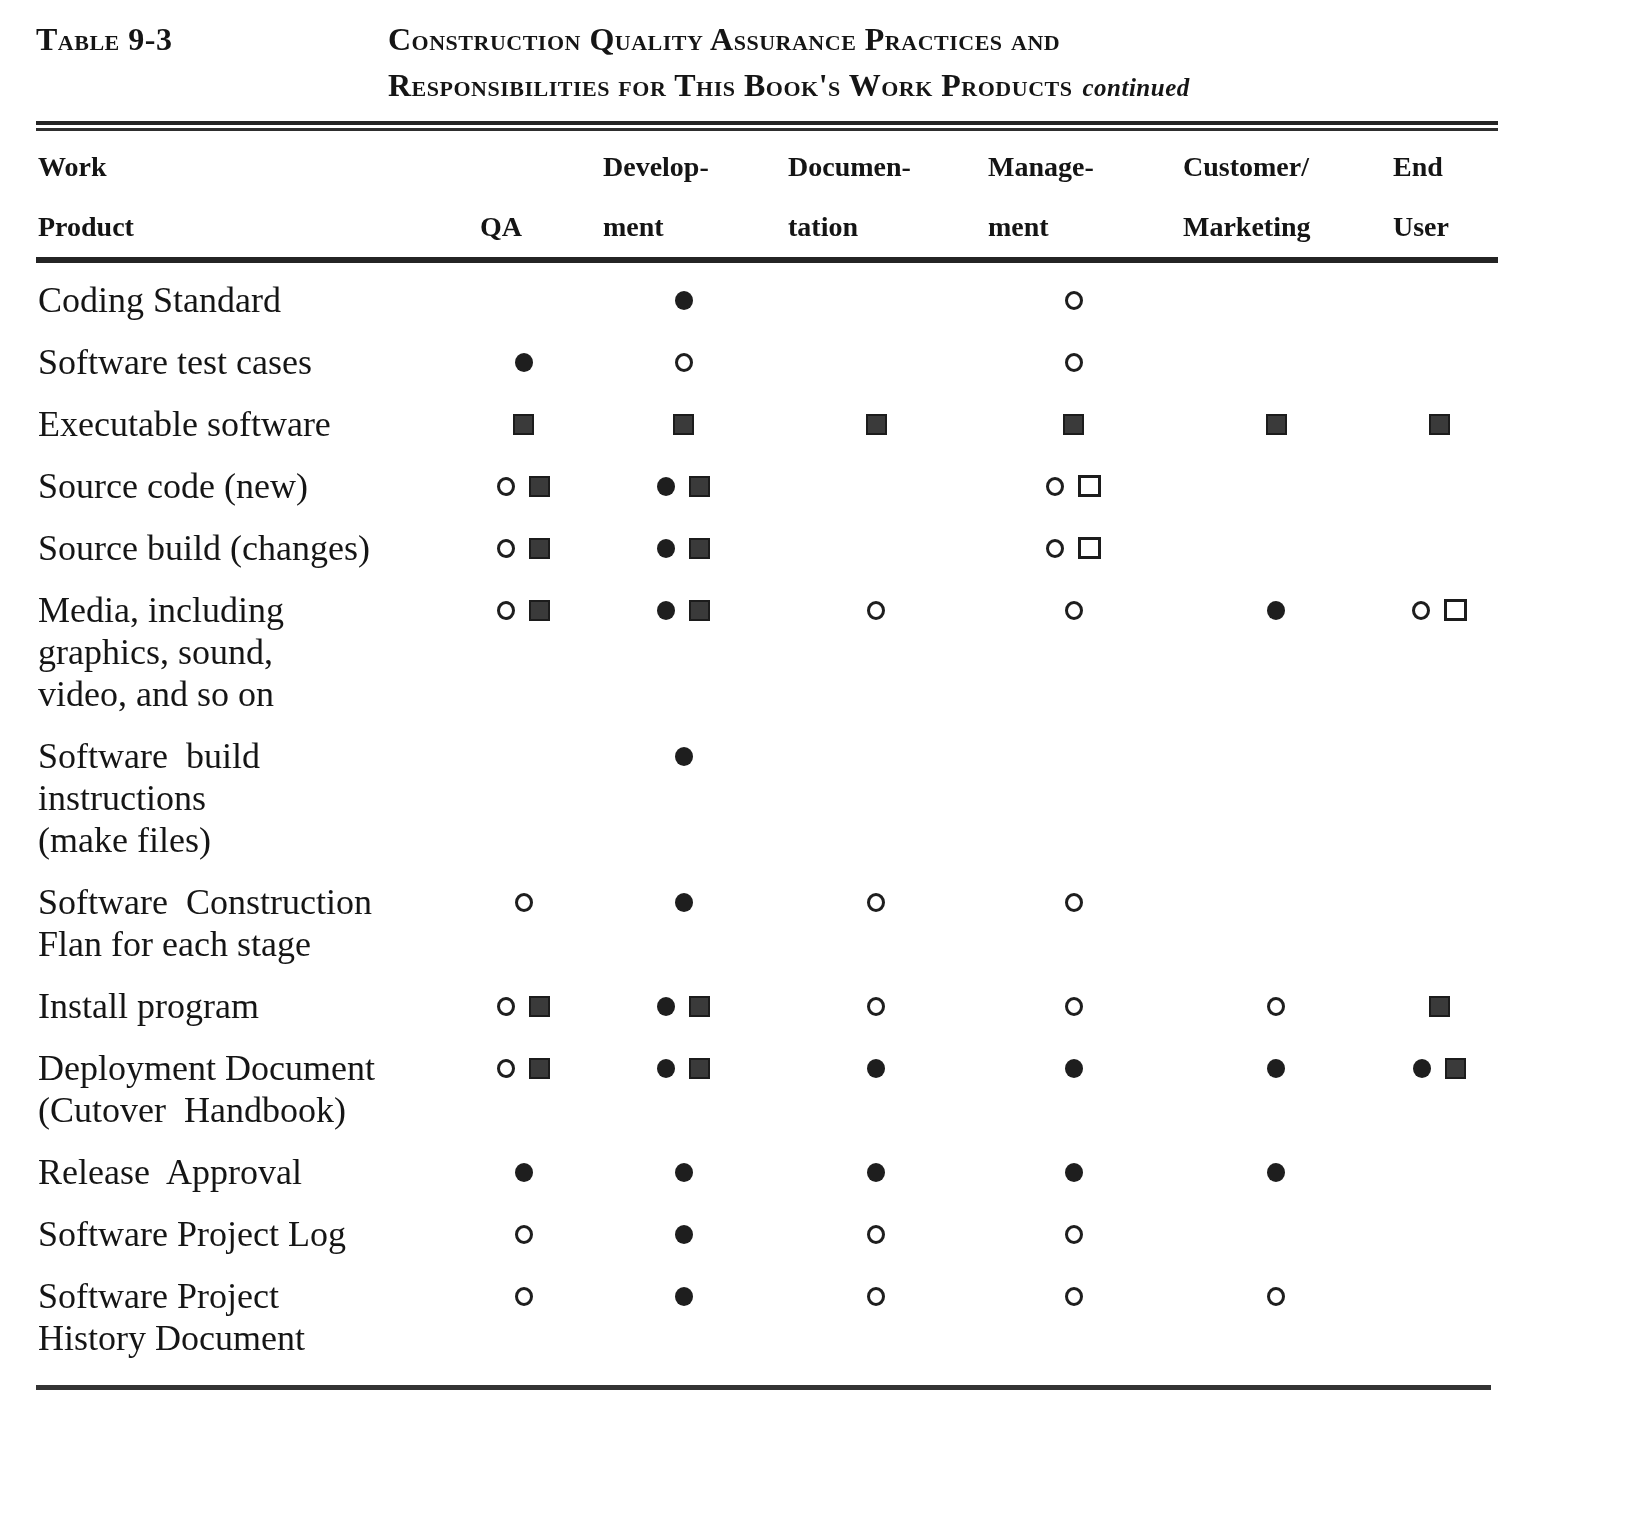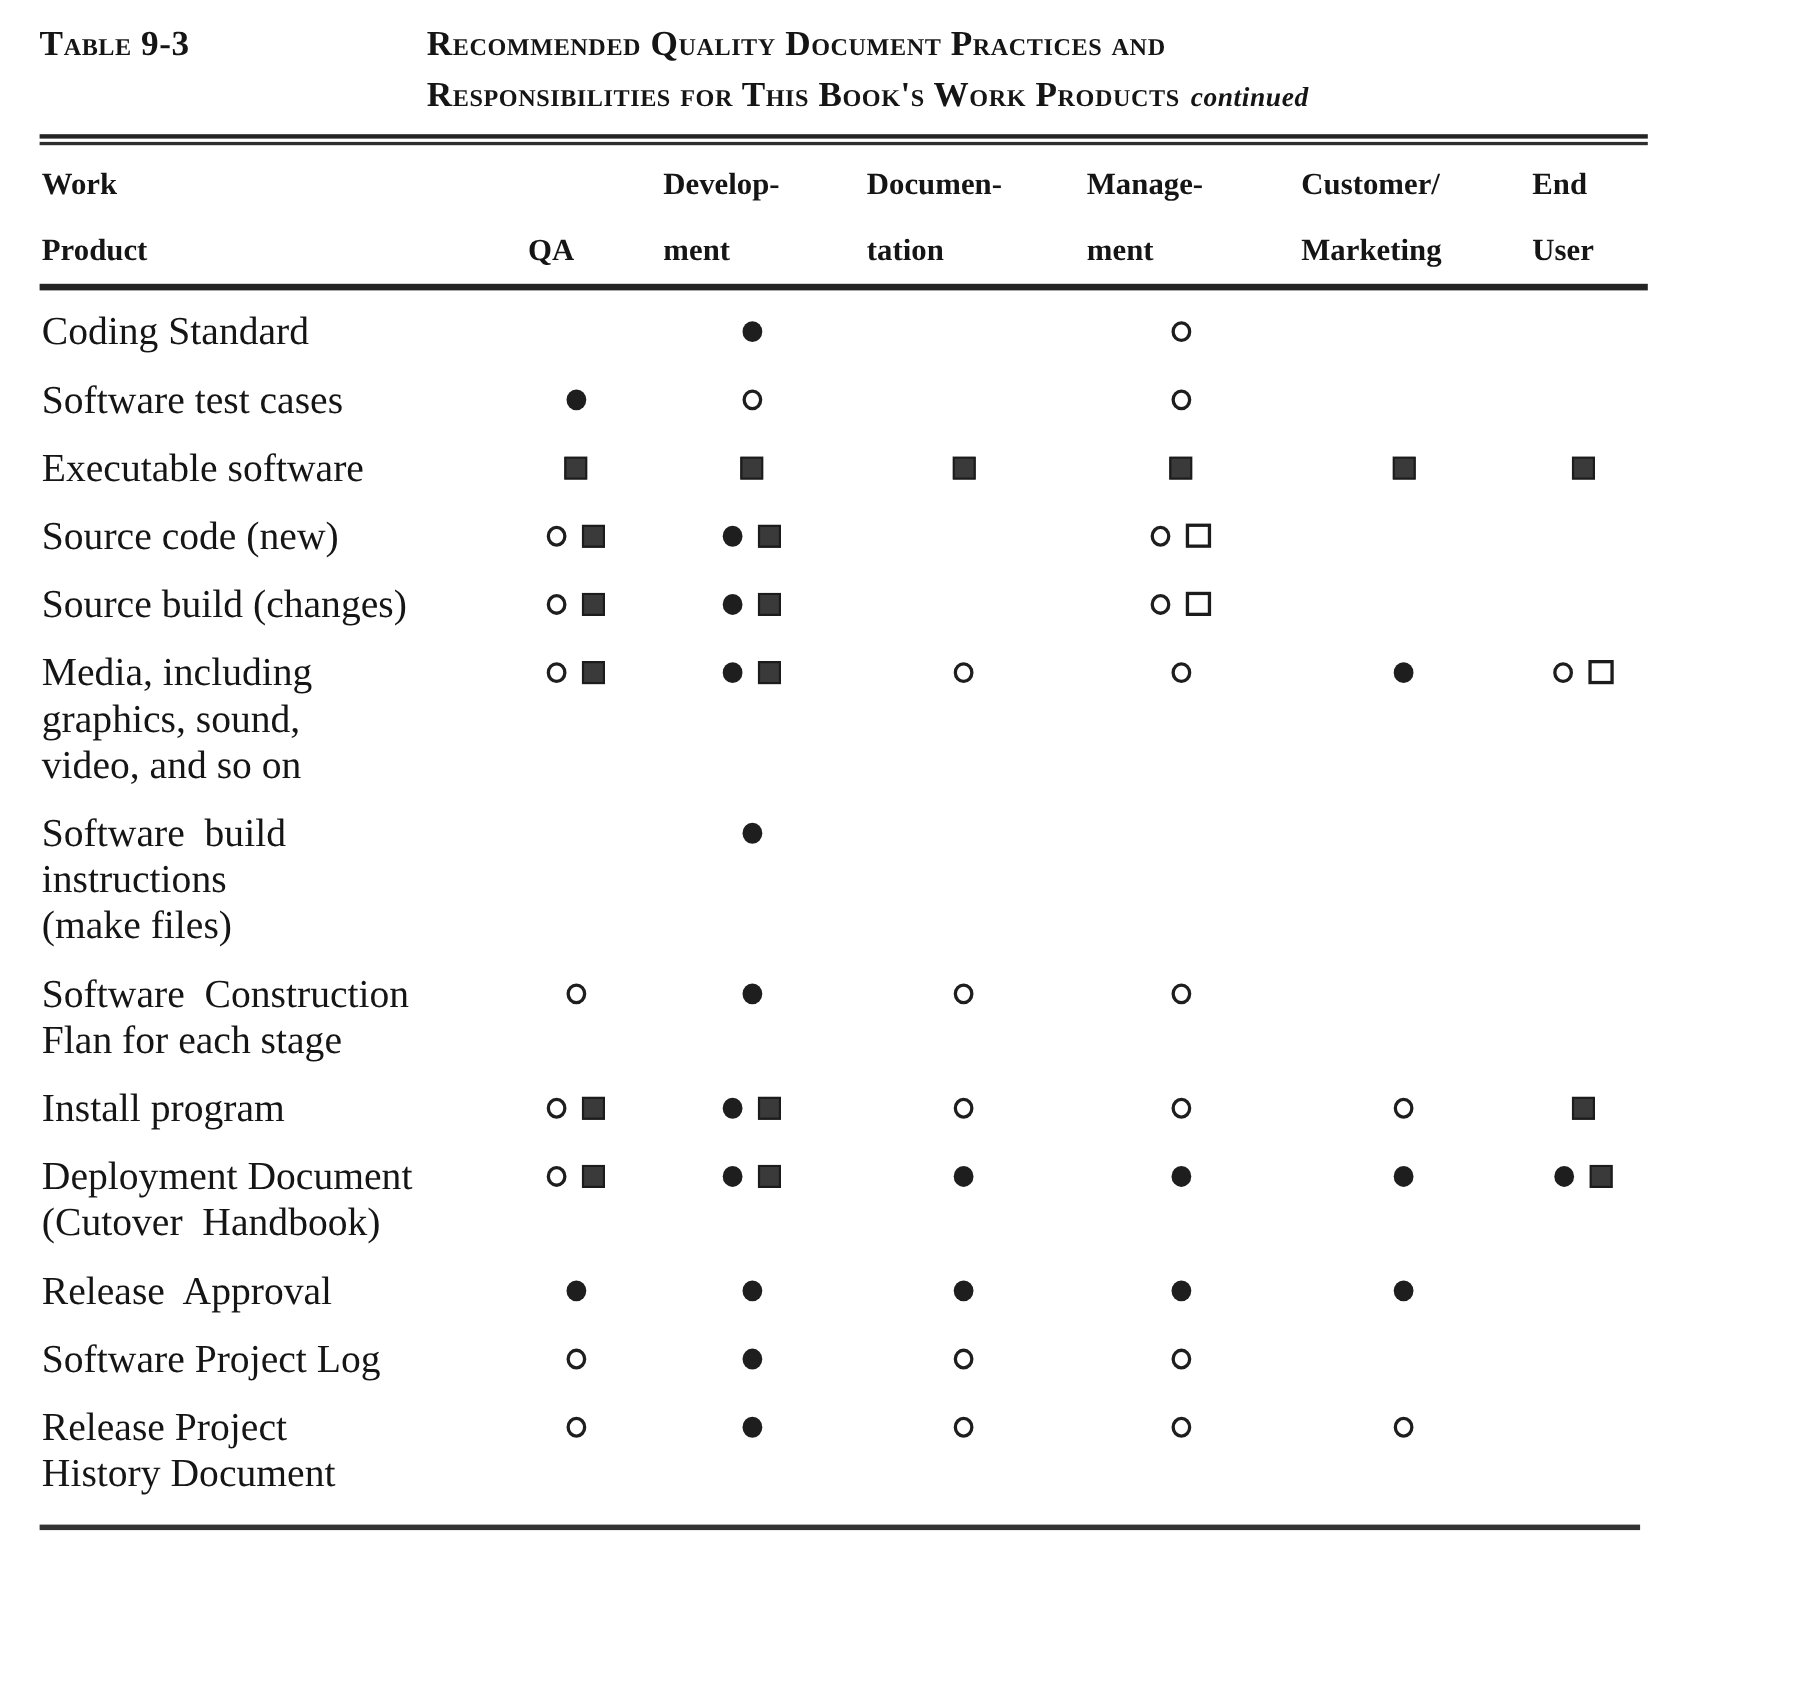--- a/index.html
+++ b/index.html
@@ -117,21 +117,21 @@
 </style>
 </head>
 <body>
 
 <div class="page">
   <div class="content">
 
     <div class="caption-row">
       <div class="table-label">Table 9-3</div>
       <div class="table-title">
-        <div>Recommended Quality Document Practices and</div>
+        <div>Construction Quality Assurance Practices and</div>
         <div><span>Responsibilities for This Book's Work Products</span><span class="continued">continued</span></div>
       </div>
     </div>
 
     <div class="rule-double"></div>
 
     <div class="thead" id="thead">
         <div class="hcell col-0">
           <div>Work</div>
           <div>Product</div>
@@ -379,21 +379,21 @@
           <div class="sym-cell">
             <span class="sym sym-circle-open"></span>
           </div>
           <div class="sym-cell">
             <span class="sym sym-circle-open"></span>
           </div>
           <div class="sym-cell"></div>
           <div class="sym-cell"></div>
         </div>
         <div class="trow">
-          <div class="label-cell"><div>Release Project</div><div>History Document</div></div>
+          <div class="label-cell"><div>Software Project</div><div>History Document</div></div>
           <div class="sym-cell">
             <span class="sym sym-circle-open"></span>
           </div>
           <div class="sym-cell">
             <span class="sym sym-circle-filled"></span>
           </div>
           <div class="sym-cell">
             <span class="sym sym-circle-open"></span>
           </div>
           <div class="sym-cell">

